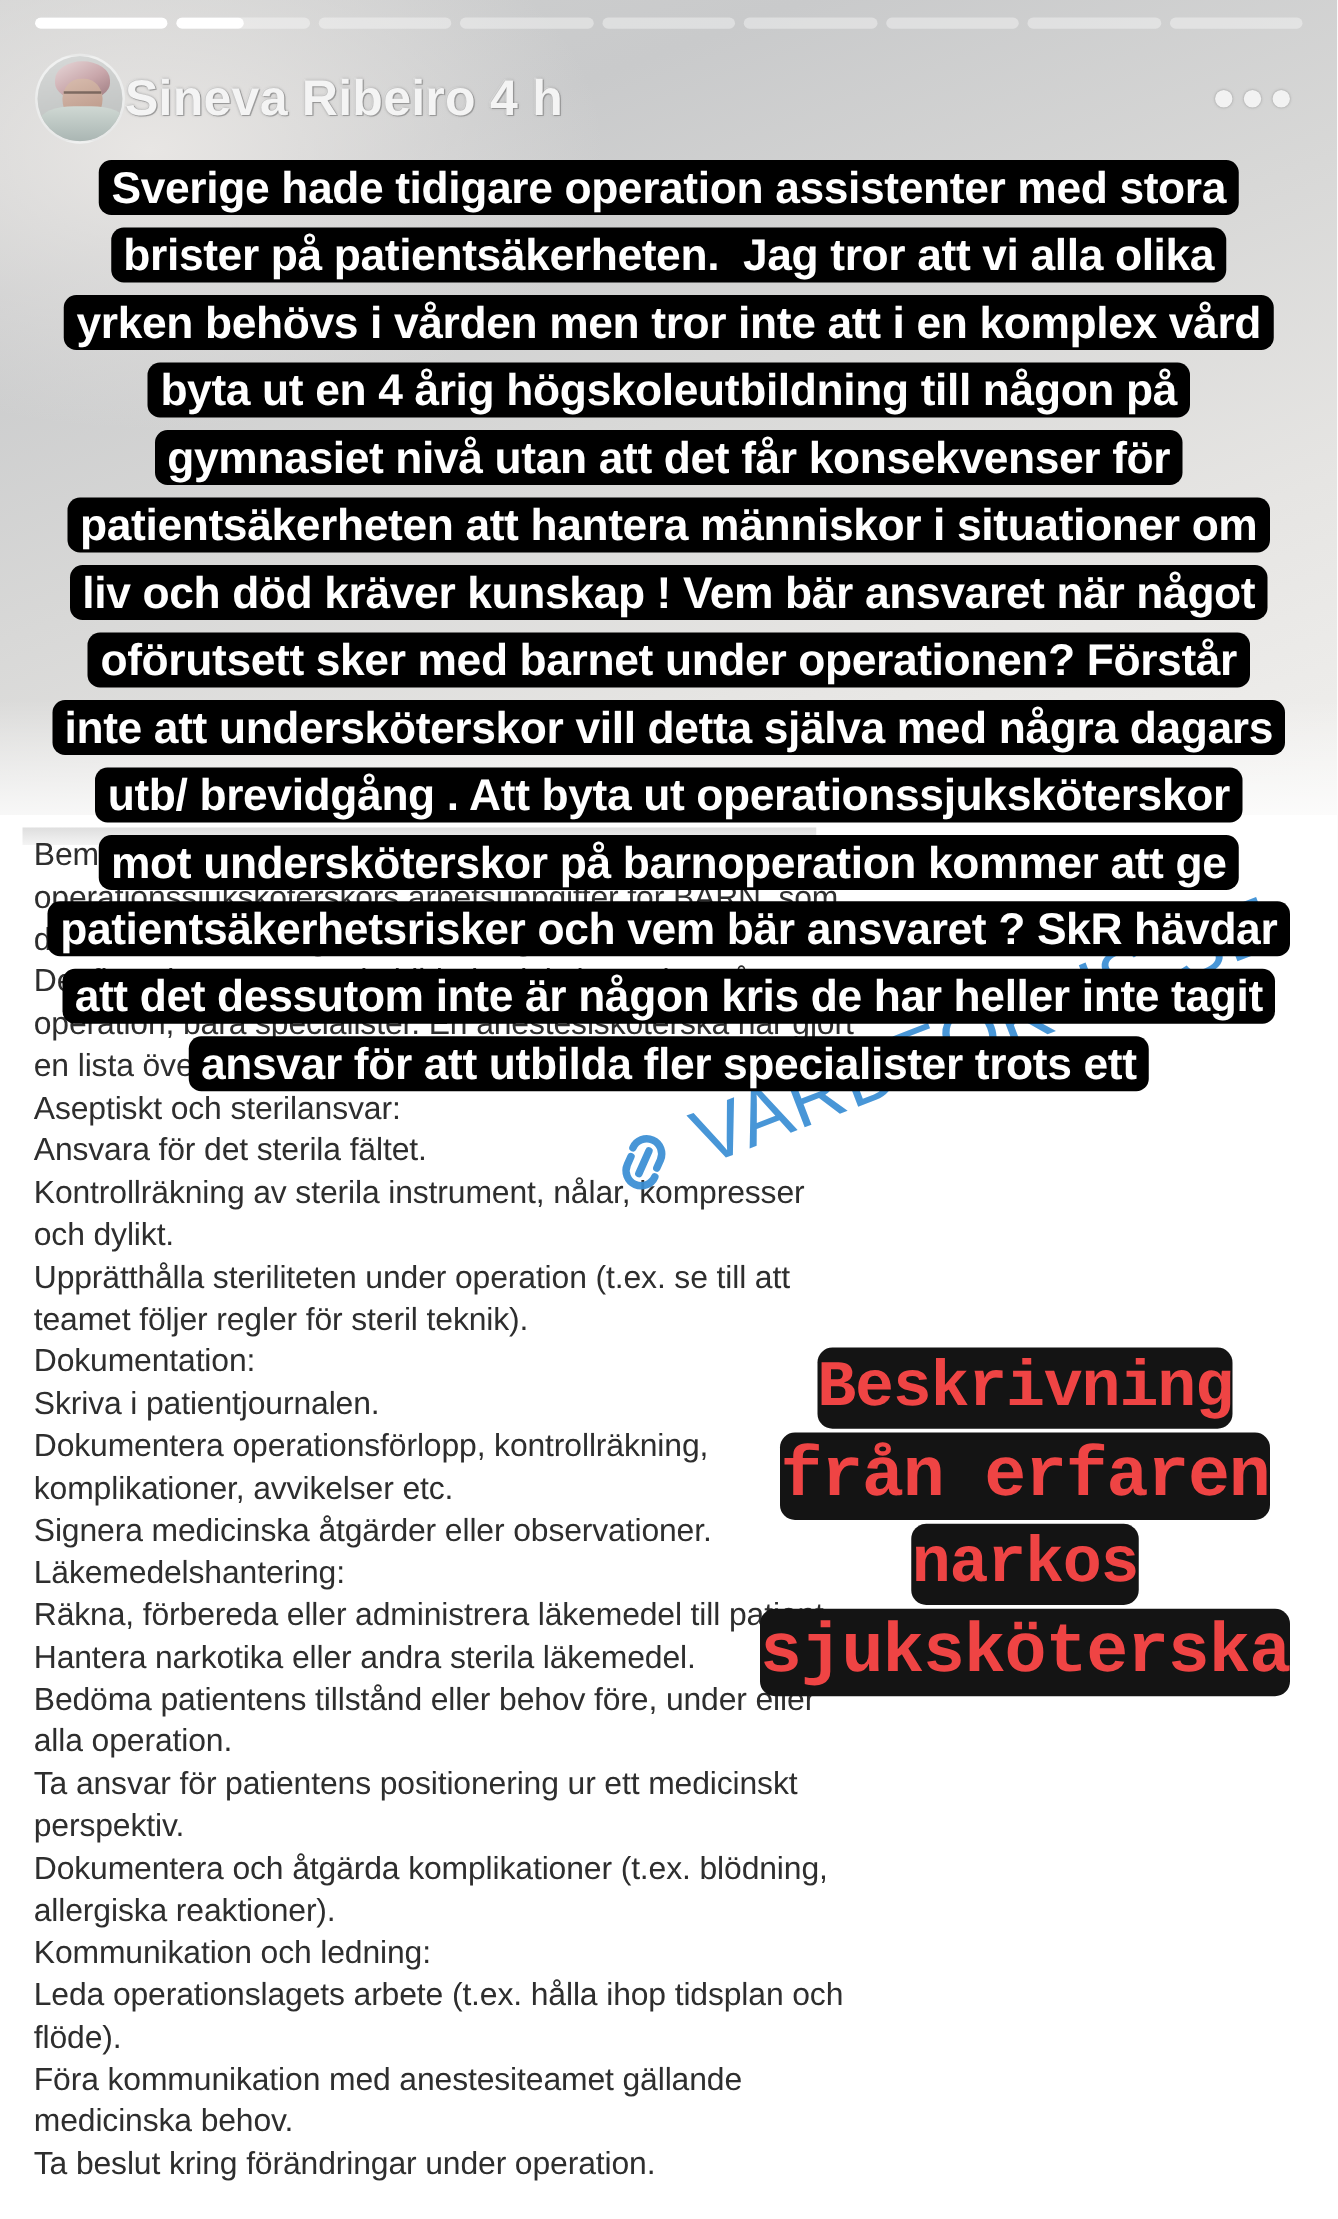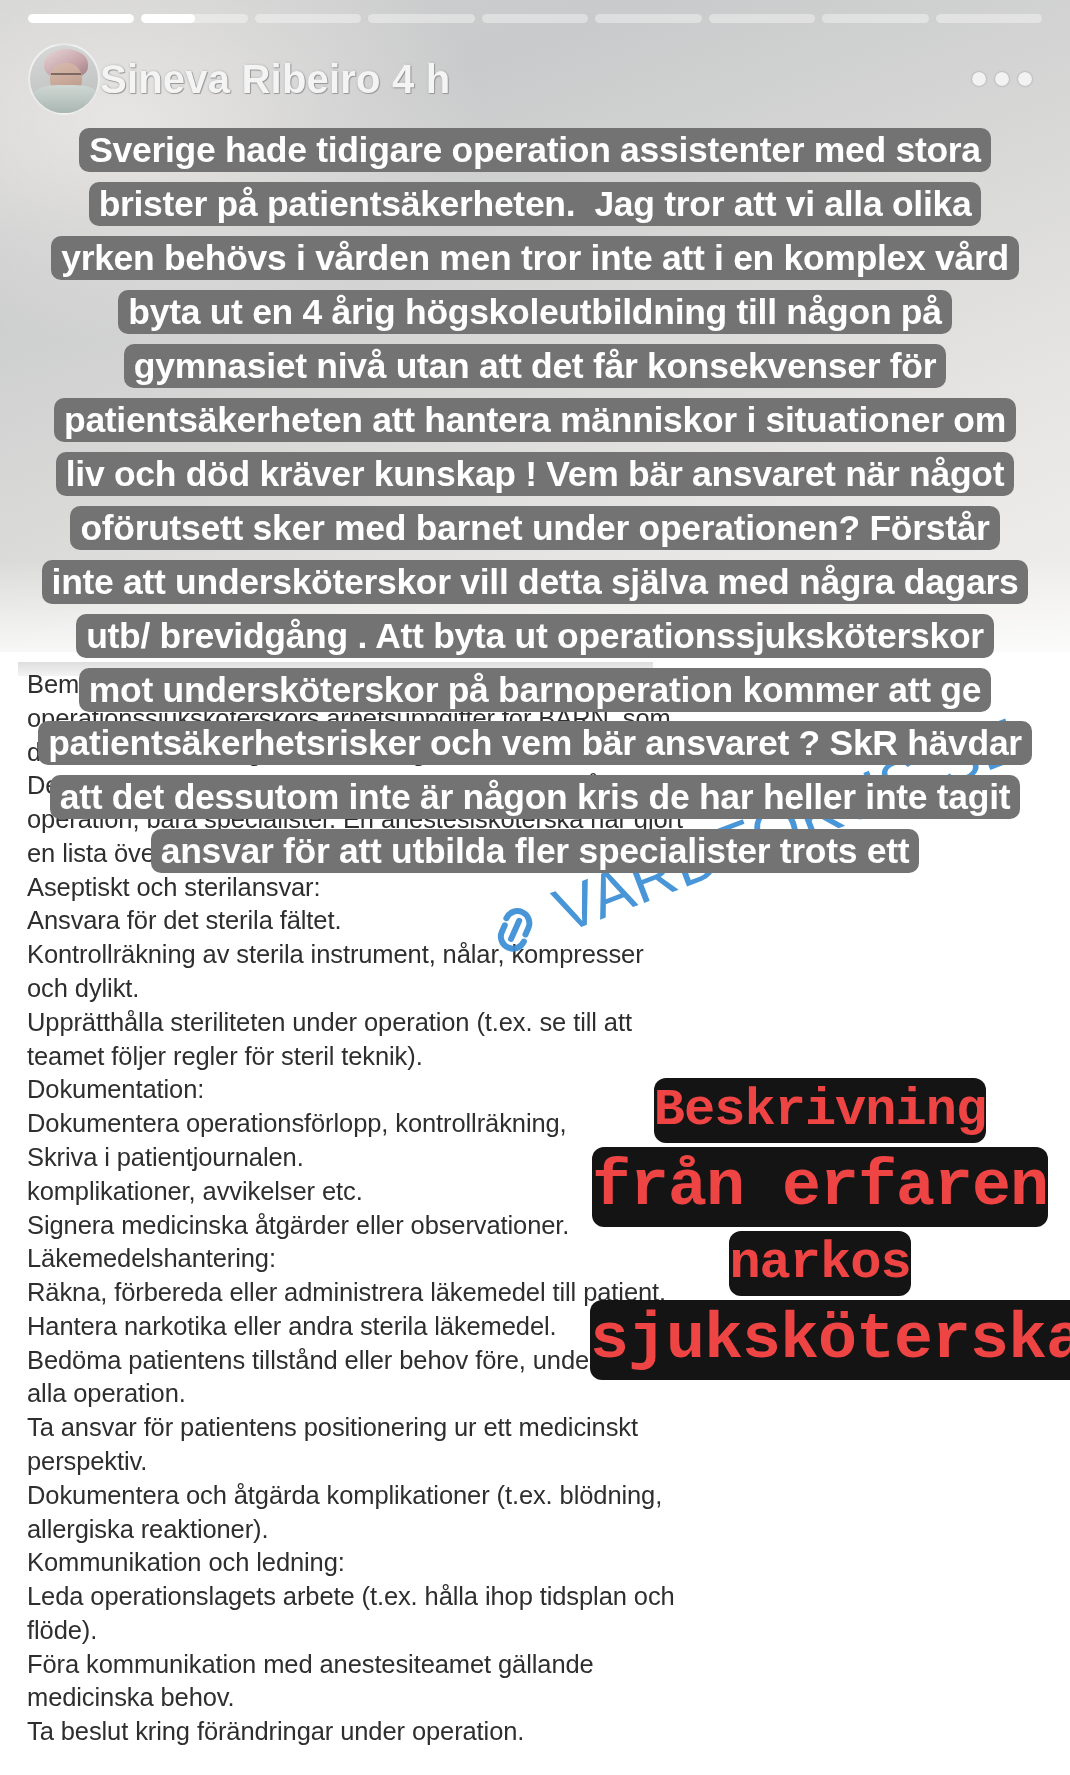--- a/index.html
+++ b/index.html
@@ -104,21 +104,21 @@
     text-align:center;
     line-height:1.0;
   }
   .cap-line{
     display:block;
     text-align:center;
     margin:0;
   }
   .cap-line span{
     display:inline;
-    background:#737373;
+    background:#000000;
     color:#ffffff;
     font-family:"Liberation Sans Narrow","Liberation Sans", sans-serif;
     font-weight:700;
     font-size:35.5px;
     line-height:1.52;
     padding:2px 10px;
     box-decoration-break:clone;
     -webkit-box-decoration-break:clone;
     border-radius:10px;
     letter-spacing:-0.3px;
@@ -201,21 +201,21 @@
     font-weight:700;
     font-size:52px;
     line-height:1.38;
     padding:3px 0;
     border-radius:12px;
     box-decoration-break:clone;
     -webkit-box-decoration-break:clone;
     letter-spacing:-1px;
     white-space:pre;
   }
-  .st-line.wide span{ font-size:65px; }
+  .st-line.wide span{ font-size:56px; }
 </style>
 </head>
 <body>
 
 <div id="story">
 
   <div class="top-backdrop"></div>
 
   <div class="progress-row" id="progress-row">
       <div class="seg">
@@ -274,22 +274,22 @@
         <p>Det finns inte ens grundutbildade sjuksköterskor på</p>
         <p>operation, bara specialister. En anestesisköterska har gjort</p>
         <p>en lista över vad undersköterskor inte får göra:</p>
         <p>Aseptiskt och sterilansvar:</p>
         <p>Ansvara för det sterila fältet.</p>
         <p>Kontrollräkning av sterila instrument, nålar, kompresser</p>
         <p>och dylikt.</p>
         <p>Upprätthålla steriliteten under operation (t.ex. se till att</p>
         <p>teamet följer regler för steril teknik).</p>
         <p>Dokumentation:</p>
+        <p>Skriva i patientjournalen.</p>
         <p>Dokumentera operationsförlopp, kontrollräkning,</p>
-        <p>Skriva i patientjournalen.</p>
         <p>komplikationer, avvikelser etc.</p>
         <p>Signera medicinska åtgärder eller observationer.</p>
         <p>Läkemedelshantering:</p>
         <p>Räkna, förbereda eller administrera läkemedel till patient.</p>
         <p>Hantera narkotika eller andra sterila läkemedel.</p>
         <p>Bedöma patientens tillstånd eller behov före, under eller</p>
         <p>alla operation.</p>
         <p>Ta ansvar för patientens positionering ur ett medicinskt</p>
         <p>perspektiv.</p>
         <p>Dokumentera och åtgärda komplikationer (t.ex. blödning,</p>

